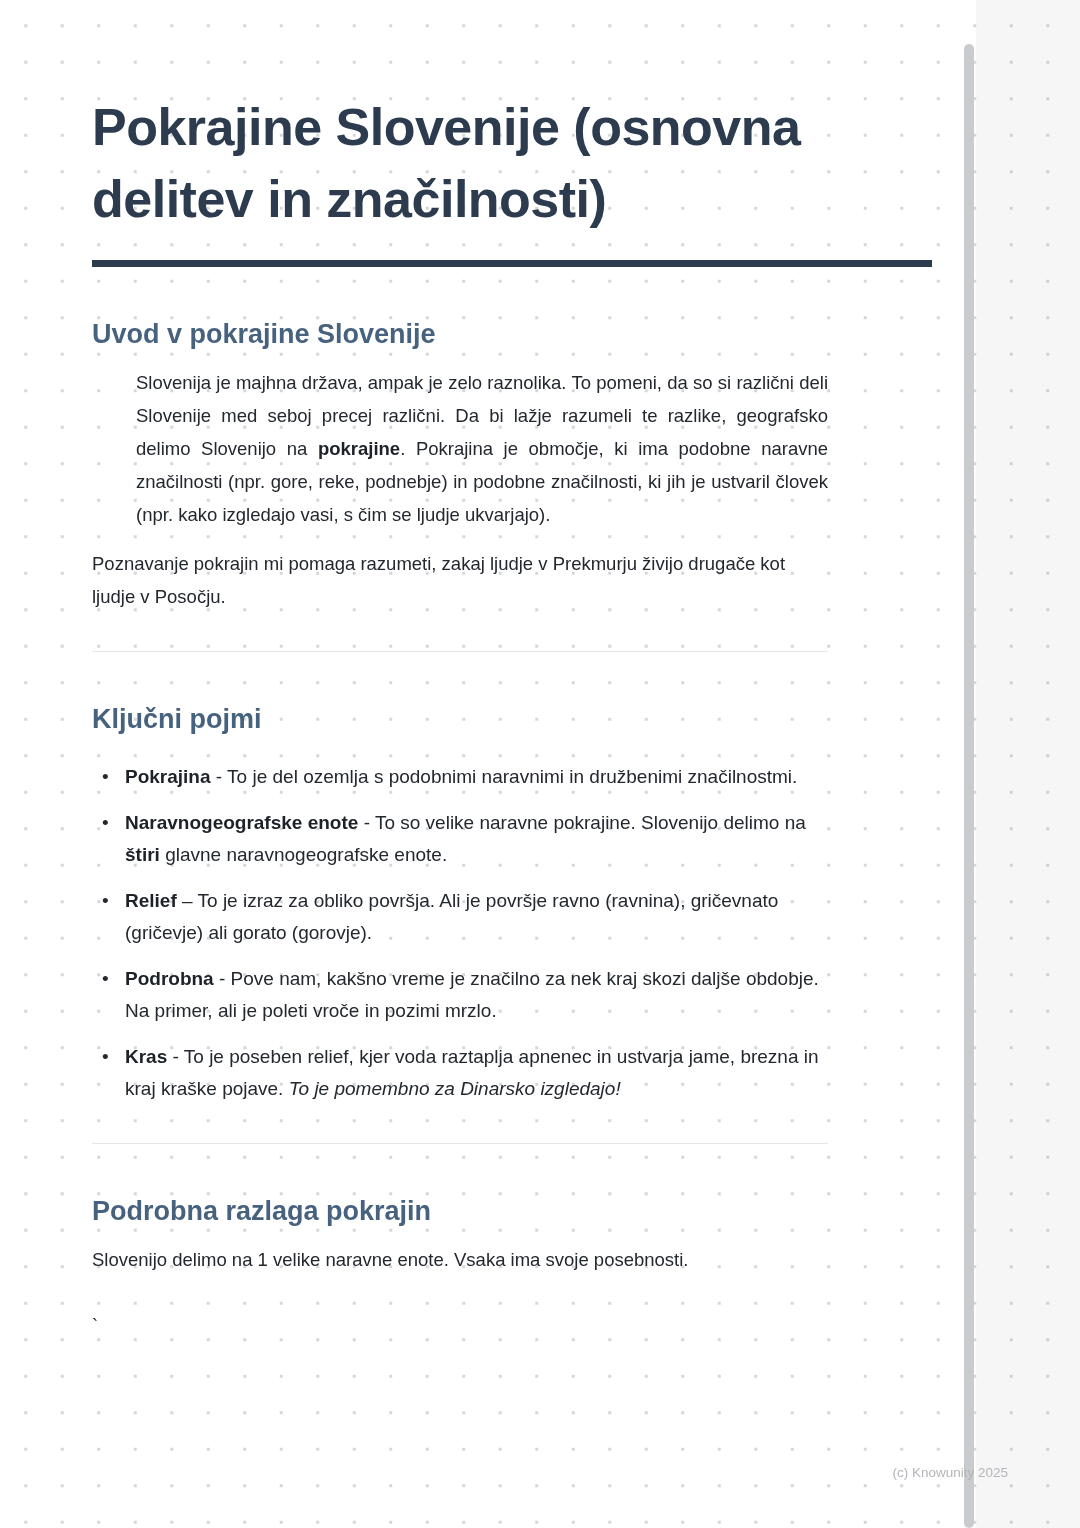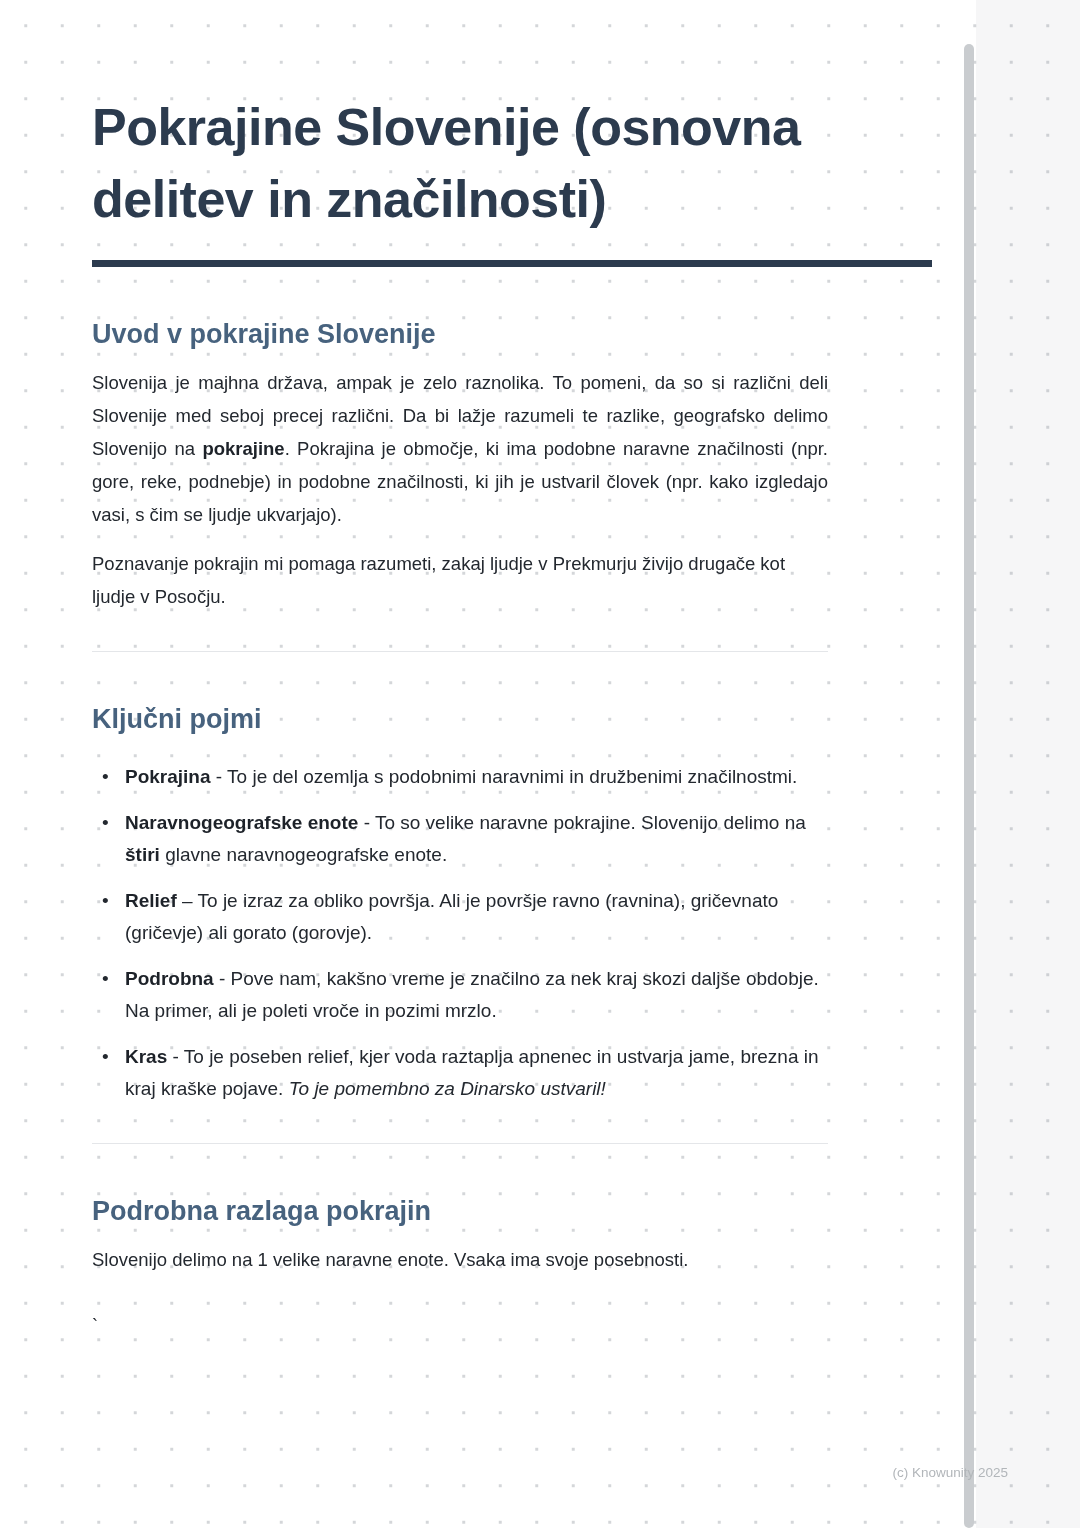--- a/index.html
+++ b/index.html
@@ -40,21 +40,21 @@
   }
   h2{
     margin:52px 0 6px 0;
     font-size:27px;font-weight:700;
     color:#47627e;
   }
   p{
     margin:16px 0;
     font-size:18.5px;line-height:33px;color:#23282f;
   }
-  p.just{text-align:justify;}
+  p.just{text-align:justify;margin-left:44px;}
   .divider{
     border:none;border-top:1px solid #e4e6e9;
     margin:38px 0 0 0;width:736px;height:0;
   }
   ul.terms{
     list-style:none;margin:26px 0 0 0;padding:0;width:740px;
   }
   ul.terms li{
     position:relative;
     padding-left:33px;
@@ -94,21 +94,21 @@
 
   <hr class="divider">
 
   <section>
     <h2>Ključni pojmi</h2>
     <ul class="terms">
       <li><strong>Pokrajina</strong><span> - </span><span>To je del ozemlja s podobnimi naravnimi in družbenimi značilnostmi.</span></li>
       <li><strong>Naravnogeografske enote</strong><span> - </span><span>To so velike naravne pokrajine. Slovenijo delimo na </span><strong>štiri</strong><span> glavne naravnogeografske enote.</span></li>
       <li><strong>Relief</strong><span> – </span><span>To je izraz za obliko površja. Ali je površje ravno (ravnina), gričevnato (gričevje) ali gorato (gorovje).</span></li>
       <li><strong>Podrobna</strong><span> - </span><span>Pove nam, kakšno vreme je značilno za nek kraj skozi daljše obdobje. Na primer, ali je poleti vroče in pozimi mrzlo.</span></li>
-      <li><strong>Kras</strong><span> - </span><span>To je poseben relief, kjer voda raztaplja apnenec in ustvarja jame, brezna in kraj kraške pojave. </span><em>To je pomembno za Dinarsko ustvaril!</em></li>
+      <li><strong>Kras</strong><span> - </span><span>To je poseben relief, kjer voda raztaplja apnenec in ustvarja jame, brezna in kraj kraške pojave. </span><em>To je pomembno za Dinarsko izgledajo!</em></li>
     </ul>
   </section>
 
   <hr class="divider">
 
   <section>
     <h2>Podrobna razlaga pokrajin</h2>
     <p>Slovenijo delimo na 1 velike naravne enote. Vsaka ima svoje posebnosti.</p>
     <p class="stray">`</p>
   </section>

